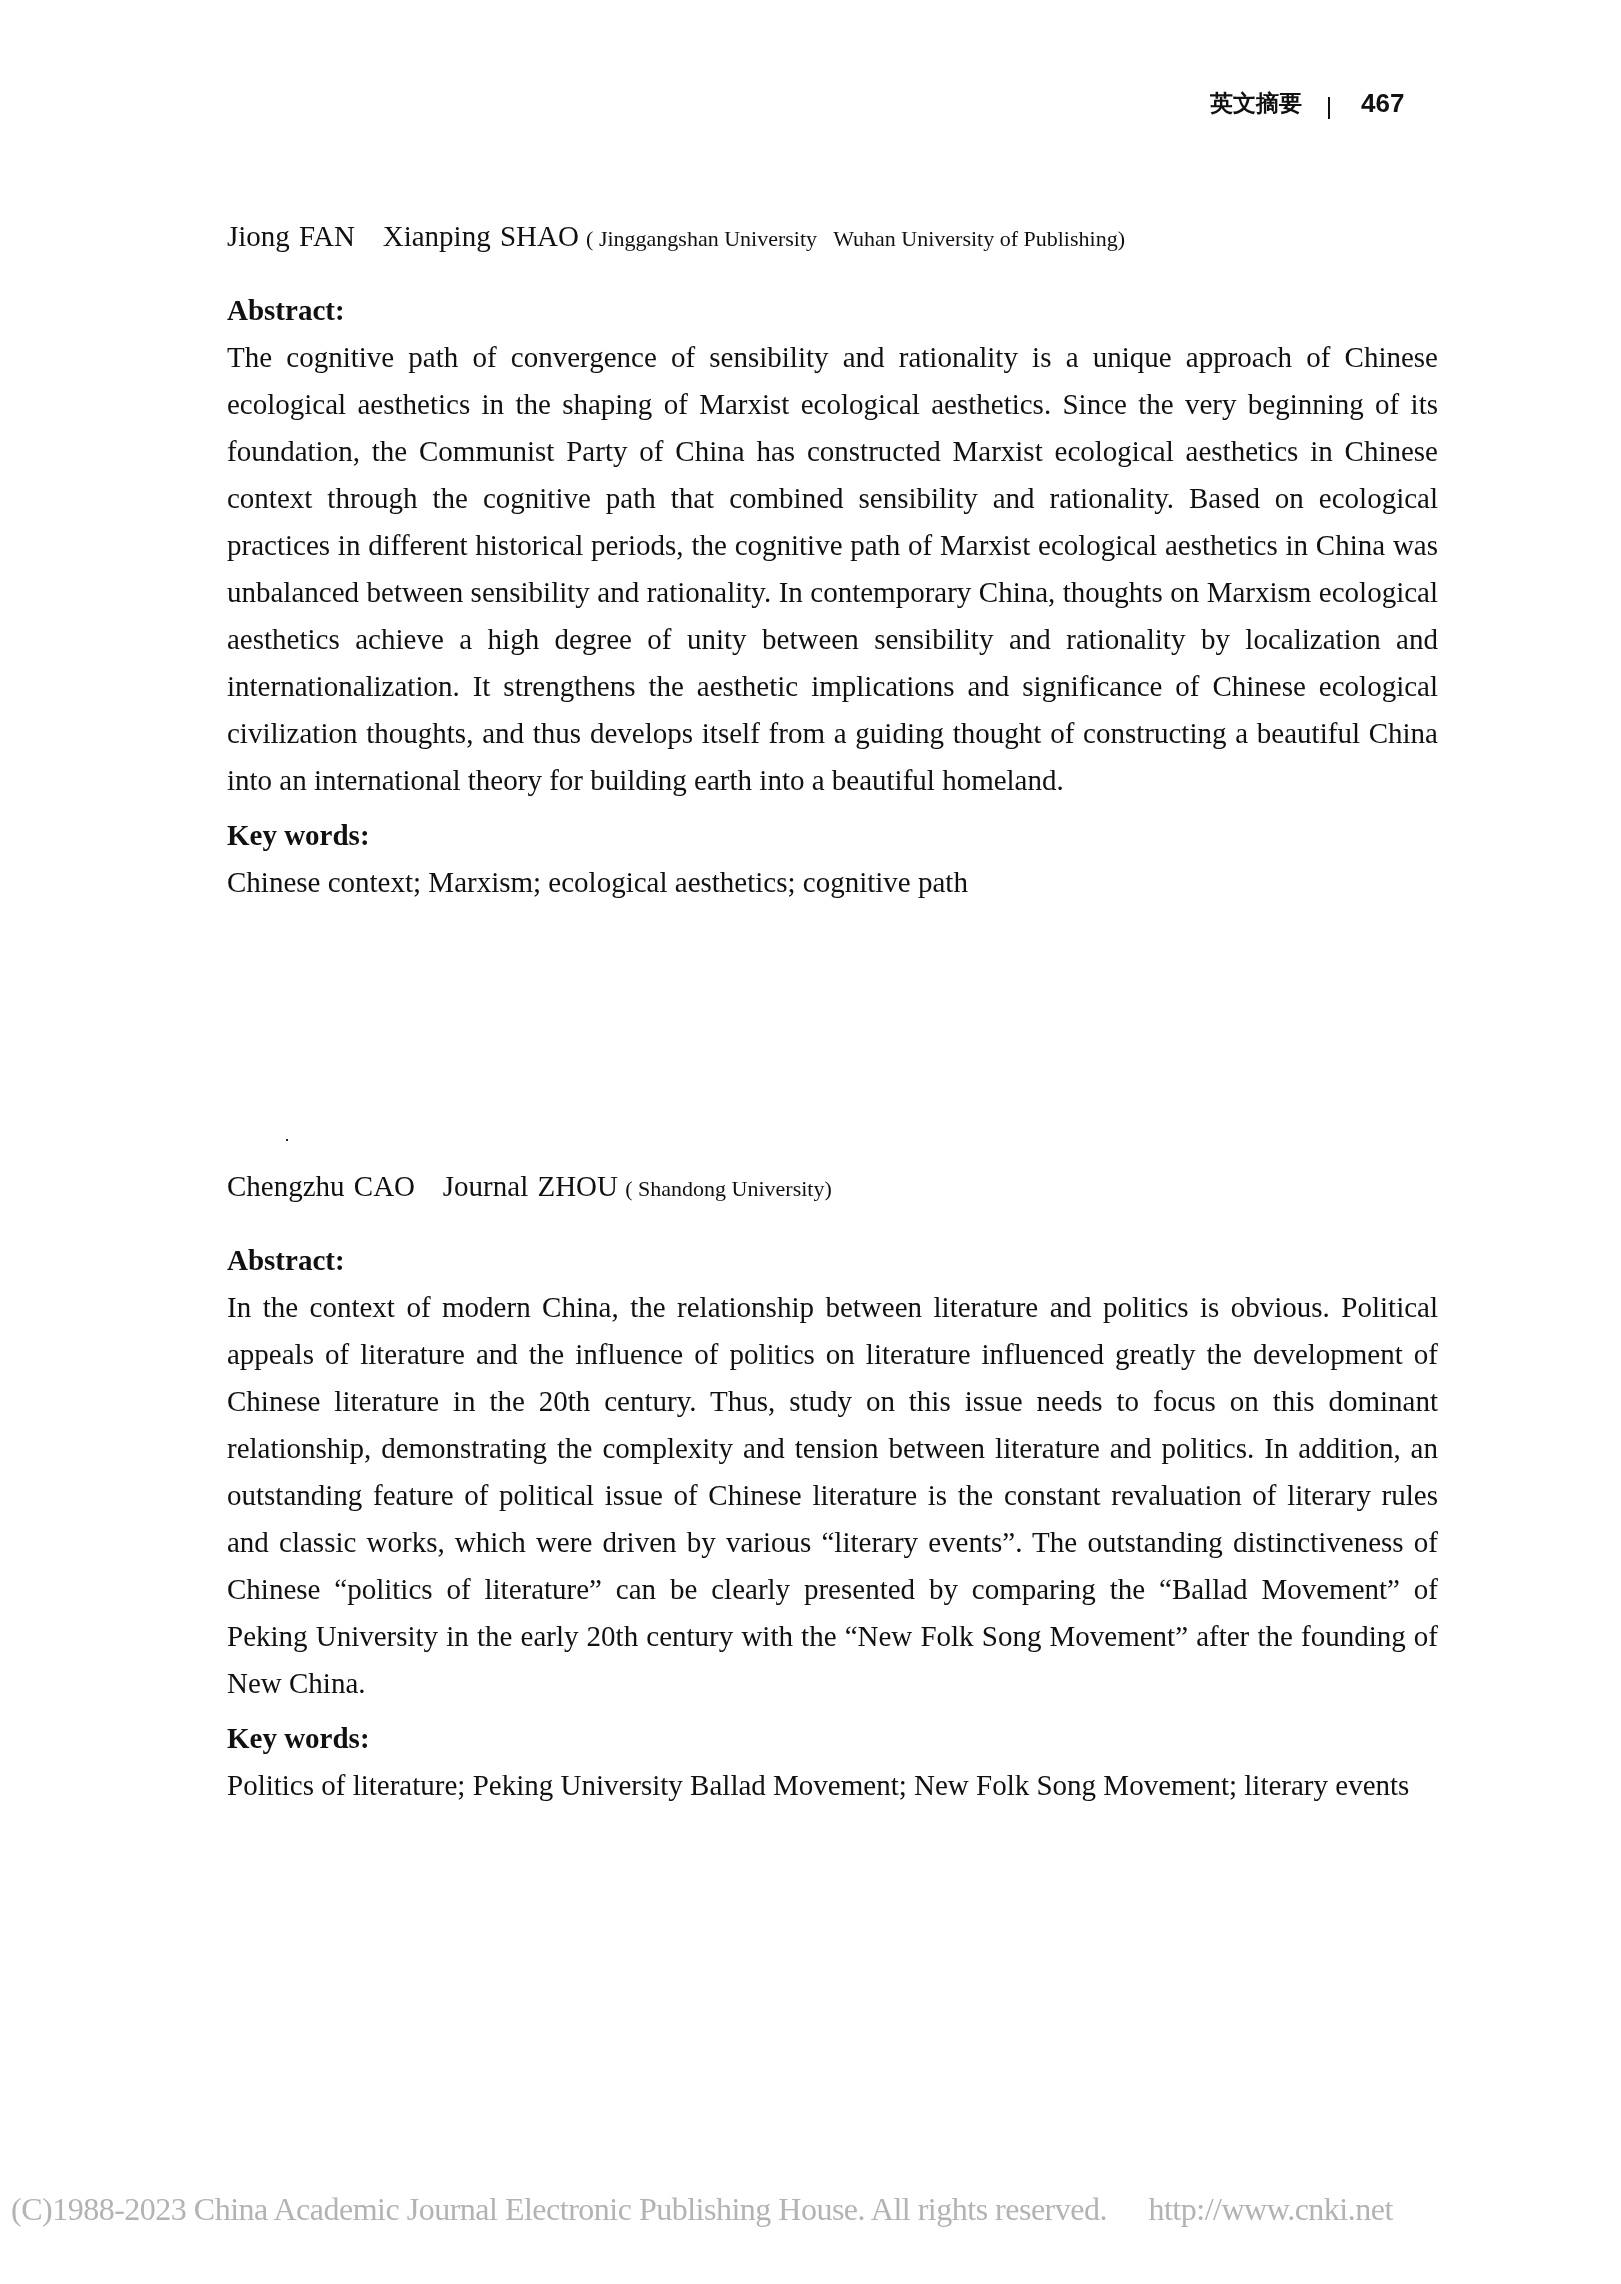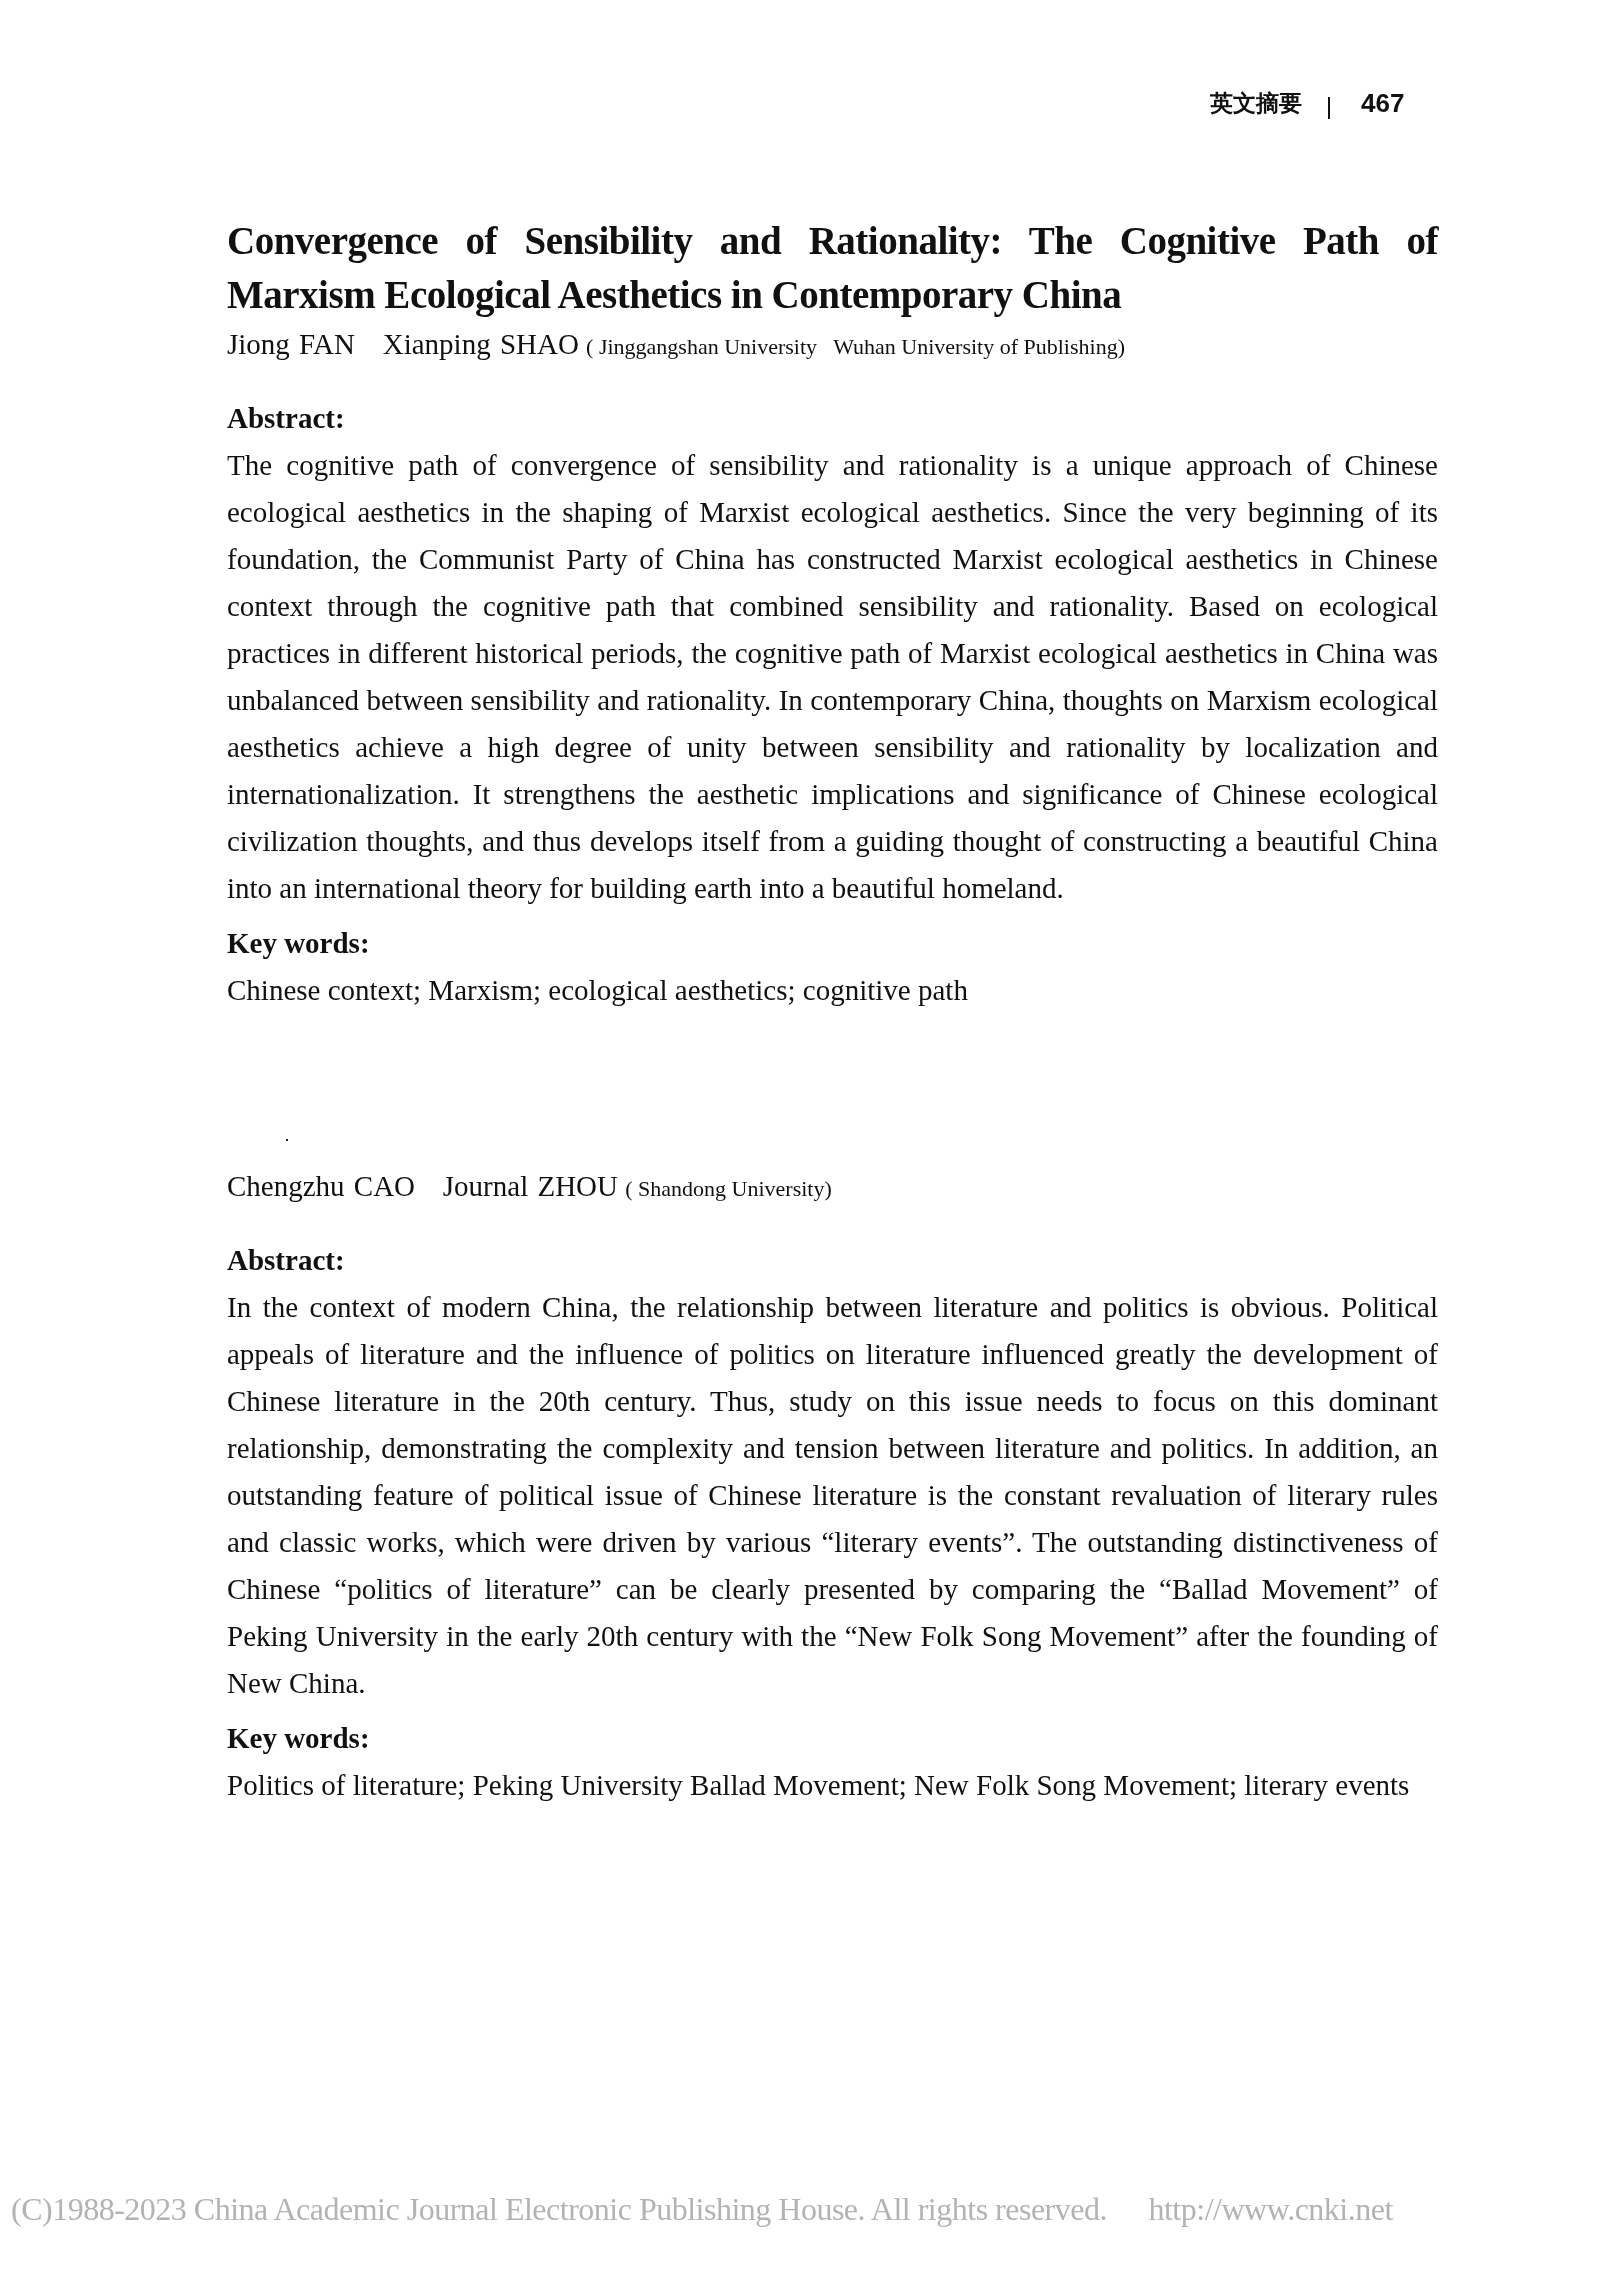--- a/index.html
+++ b/index.html
@@ -42,21 +42,20 @@
 </head>
 <body>
 
 <div class="running-head">
   <span>英文摘要</span>
   <span class="sep"></span>
   <span class="page-num">467</span>
 </div>
 
 <section class="article article-1">
-  <h1 class="title">Convergence of Sensibility and Rationality: The Cognitive Path of Marxism Ecological Aesthetics in Contemporary China</h1>
   <div class="authors">
     <span class="names" style="white-space:pre">Jiong FAN   Xianping SHAO</span>
     <span class="affil" style="white-space:pre">( Jinggangshan University   Wuhan University of Publishing)</span>
   </div>
   <div class="label">Abstract:</div>
   <p class="abstract-text">The cognitive path of convergence of sensibility and rationality is a unique approach of Chinese ecological aesthetics in the shaping of Marxist ecological aesthetics. Since the very beginning of its foundation, the Communist Party of China has constructed Marxist ecological aesthetics in Chinese context through the cognitive path that combined sensibility and rationality. Based on ecological practices in different historical periods, the cognitive path of Marxist ecological aesthetics in China was unbalanced between sensibility and rationality. In contemporary China, thoughts on Marxism ecological aesthetics achieve a high degree of unity between sensibility and rationality by localization and internationalization. It strengthens the aesthetic implications and significance of Chinese ecological civilization thoughts, and thus develops itself from a guiding thought of constructing a beautiful China into an international theory for building earth into a beautiful homeland.</p>
   <div class="label kw">Key words:</div>
   <div class="keywords">Chinese context; Marxism; ecological aesthetics; cognitive path</div>
 </section>
 

